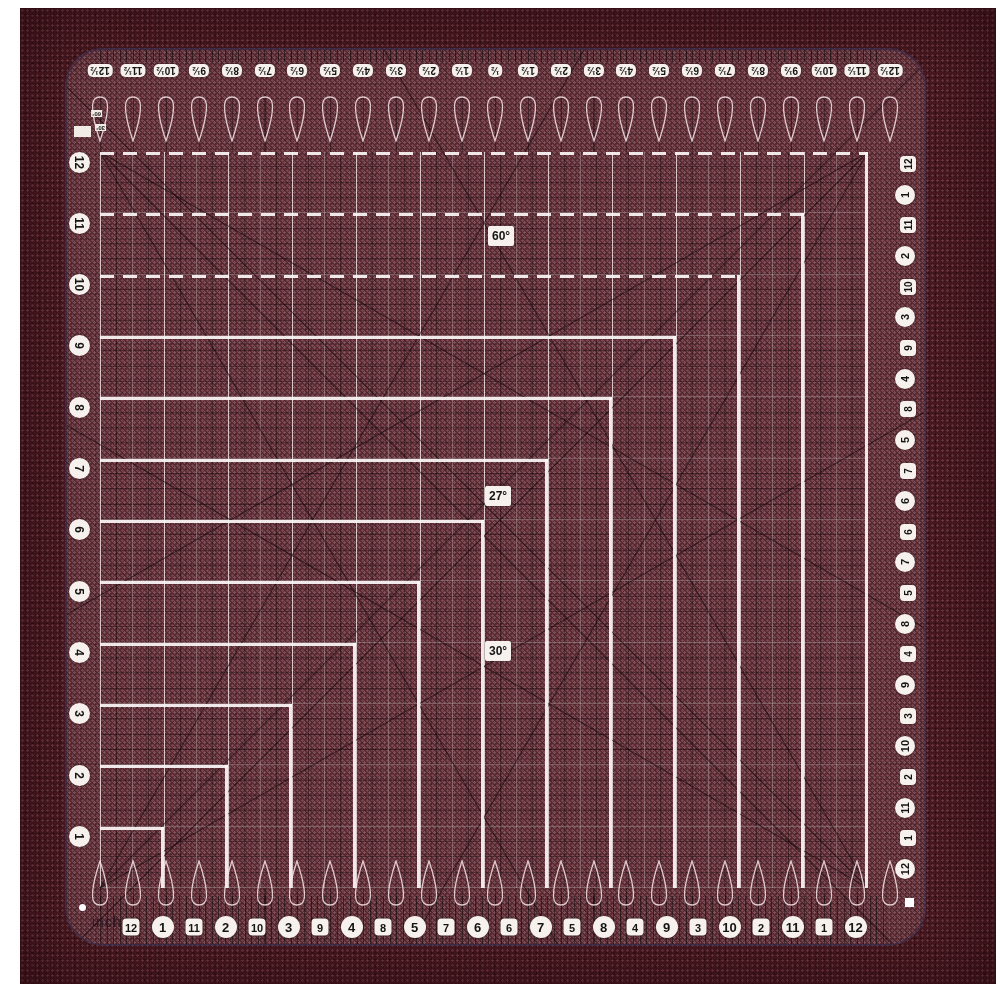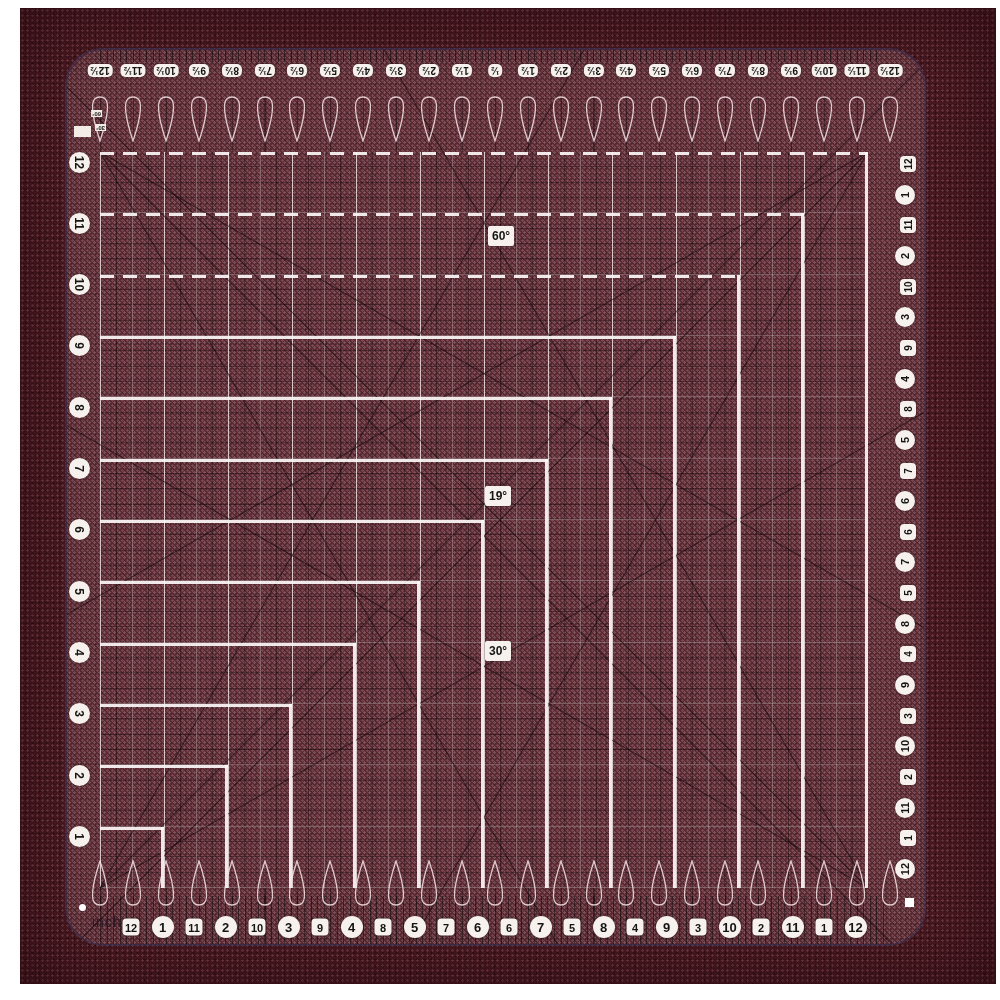--- a/index.html
+++ b/index.html
@@ -465,21 +465,21 @@
           <div class="badge bottom-badge round" style="left: 536.5px; top: 877px;">8</div>
           <div class="badge bottom-badge square" style="left: 568px; top: 877px;">4</div>
           <div class="badge bottom-badge round" style="left: 599.5px; top: 877px;">9</div>
           <div class="badge bottom-badge square" style="left: 631px; top: 877px;">3</div>
           <div class="badge bottom-badge round" style="left: 662.5px; top: 877px;">10</div>
           <div class="badge bottom-badge square" style="left: 694px; top: 877px;">2</div>
           <div class="badge bottom-badge round" style="left: 725.5px; top: 877px;">11</div>
           <div class="badge bottom-badge square" style="left: 757px; top: 877px;">1</div>
           <div class="badge bottom-badge round" style="left: 788.5px; top: 877px;">12</div>
           <div class="angle-chip" style="left: 421px; top: 176px;">60°</div>
-          <div class="angle-chip" style="left: 418px; top: 436px;">19°</div>
+          <div class="angle-chip" style="left: 418px; top: 436px;">27°</div>
           <div class="angle-chip" style="left: 418px; top: 591px;">30°</div>
           <div class="tiny-chip" style="left: 24px; top: 60px;">60°</div>
           <div class="tiny-chip" style="left: 28px; top: 74px;">30°</div>
         </div>
 
       <div id="blank-chip"></div>
       <div id="inch-label">inch</div>
       <div id="dot-mark"></div>
       <div id="square-mark"></div>
     </div>

